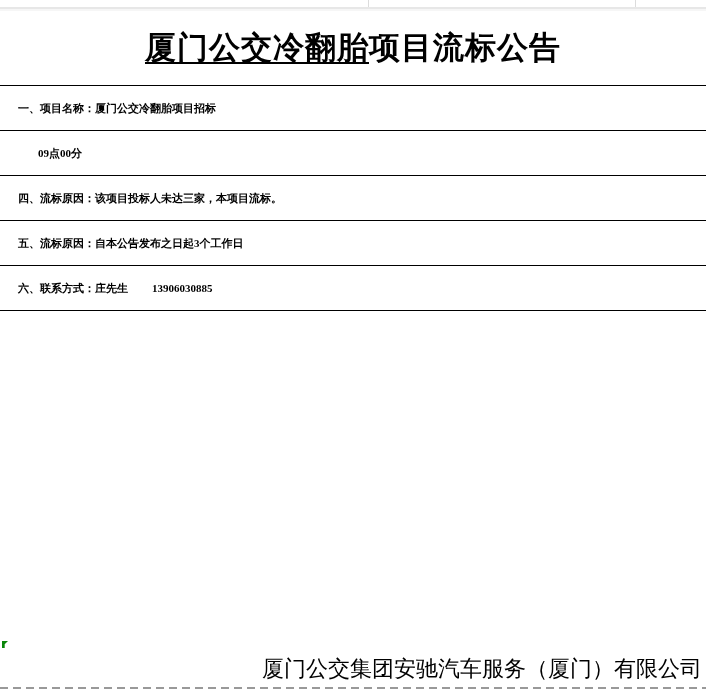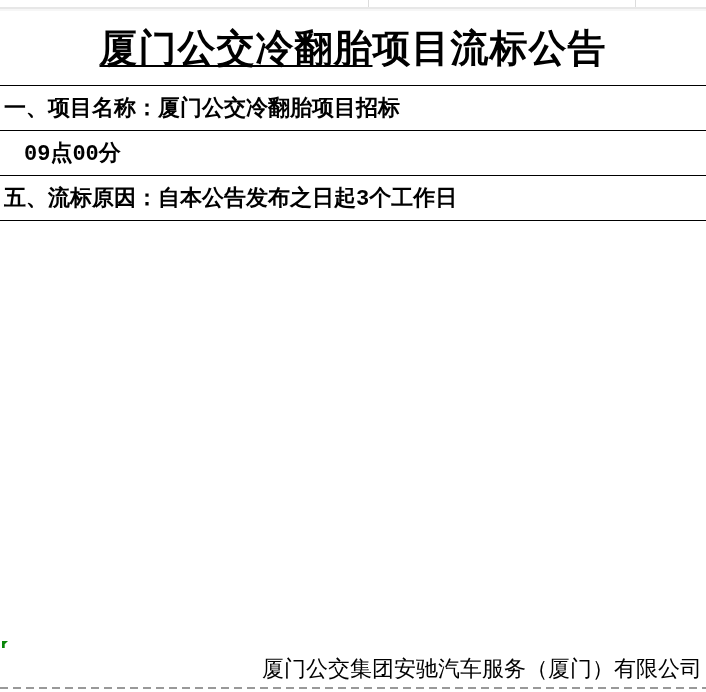--- a/index.html
+++ b/index.html
@@ -42,44 +42,43 @@
   .top-band{height:2px;background:var(--top_band);}
   .top-band2{height:2px;background:var(--top_band2);}
 
   .title-wrap{
     height:74px;
     display:flex;
     align-items:center;
     justify-content:center;
   }
   .doc-title{
-    font-size:38px;
+    font-size:31px;
     font-weight:700;
     letter-spacing:1px;
     white-space:nowrap;
   }
   .doc-title .u{
     text-decoration:underline;
     text-decoration-thickness:2px;
     text-underline-offset:4px;
   }
 
   .rows{
     border-top:1px solid var(--rule);
   }
   .row{
     height:45px;
     border-bottom:1px solid var(--rule);
     display:flex;
     align-items:center;
-    padding-left:4px;
-    font-size:22px;
+    padding-left:18px;
+    font-size:11px;
     font-weight:700;
     white-space:pre;
-    font-family:Liberation Mono, monospace;
   }
   .gap-md{margin-left:20px;text-align:center;}
   .gap-lg{margin-left:24px;}
 
   .footer{
     position:absolute;
     right:4px;
     bottom:10px;
     text-align:right;
     font-size:22px;
@@ -124,21 +123,28 @@
   </div>
 
   <div class="rows">
     <div class="row">
       <span>一、项目名称：厦门公交冷翻胎项目招标</span>
     </div>
     <div class="row">
       <span class="gap-md">09点00分</span>
     </div>
     <div class="row">
+      <span>四、流标原因：该项目投标人未达三家，本项目流标。</span>
+    </div>
+    <div class="row">
       <span>五、流标原因：自本公告发布之日起3个工作日</span>
+    </div>
+    <div class="row">
+      <span>六、联系方式：庄先生</span>
+      <span class="gap-lg">13906030885</span>
     </div>
   </div>
 
   <div class="green-marker"></div>
 
   <div class="footer">
     <div>厦门公交集团安驰汽车服务（厦门）有限公司</div>
   </div>
 
   <div class="page-break"></div>

